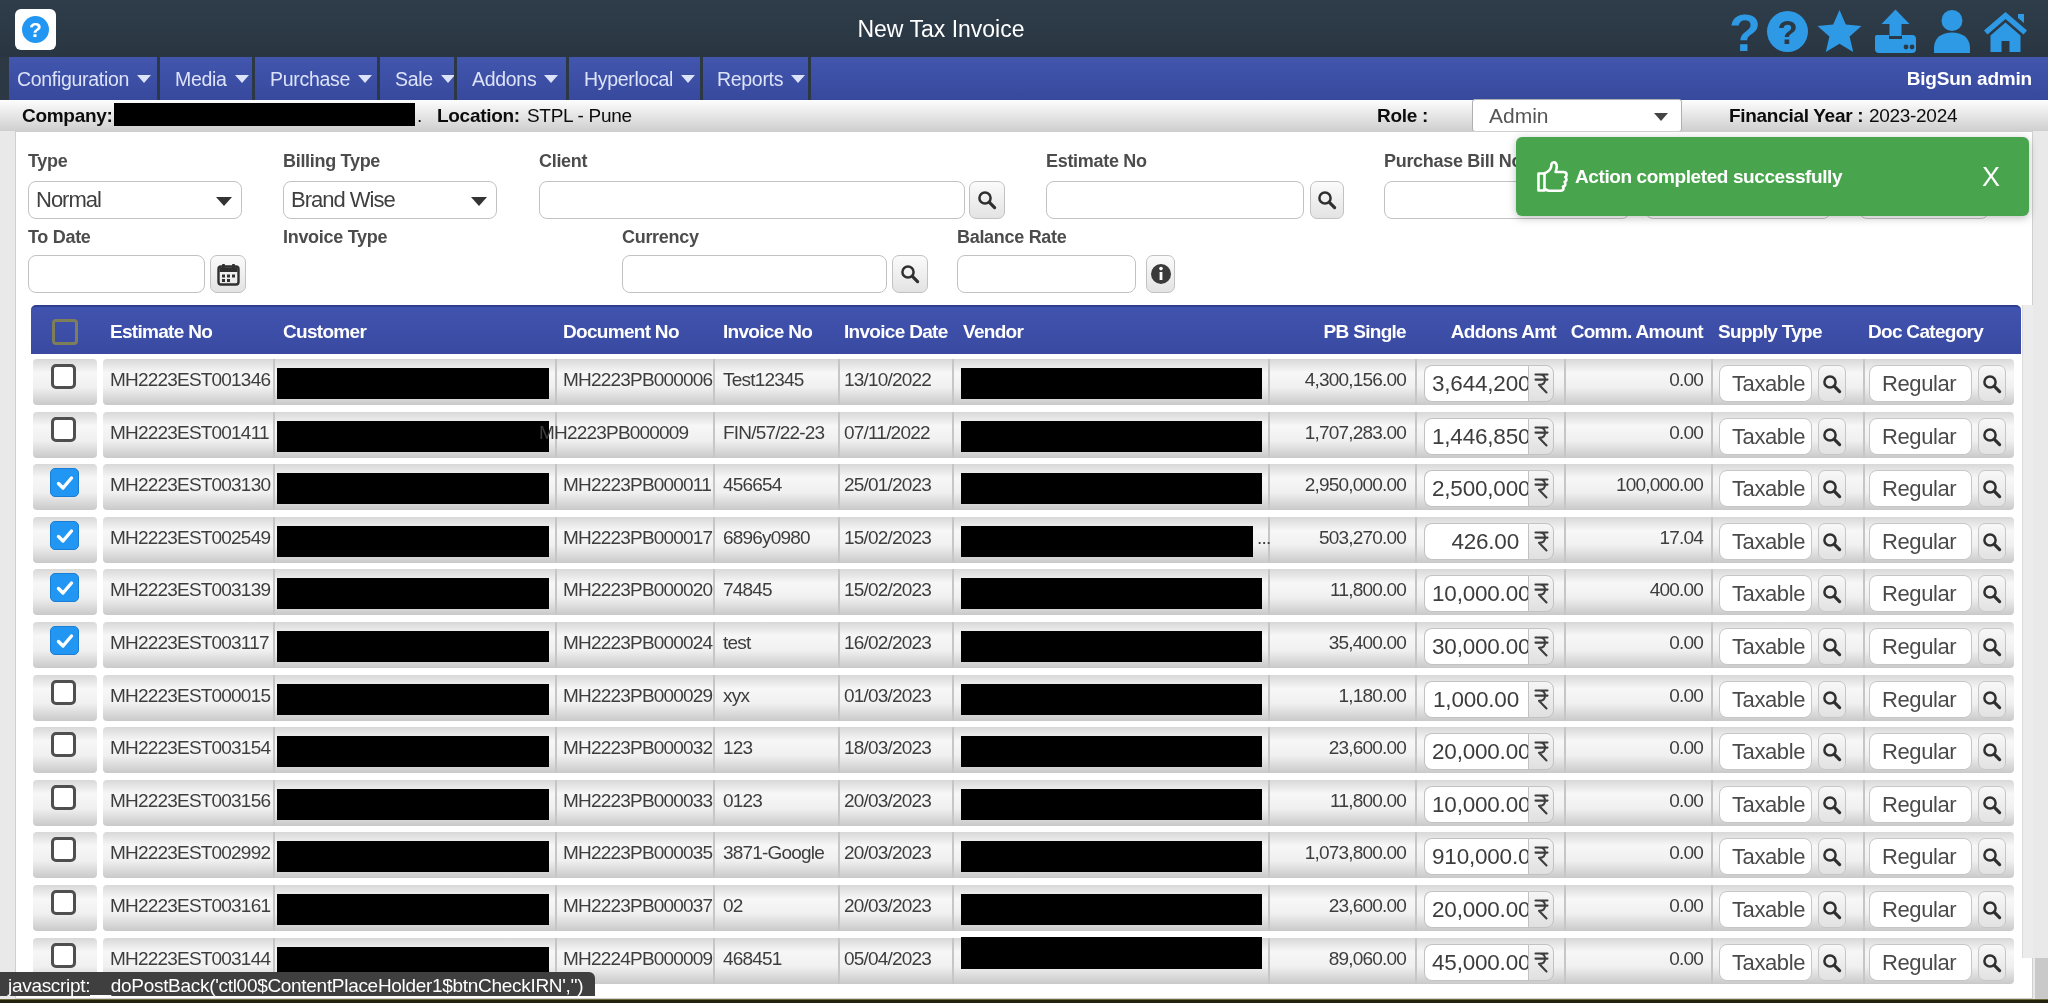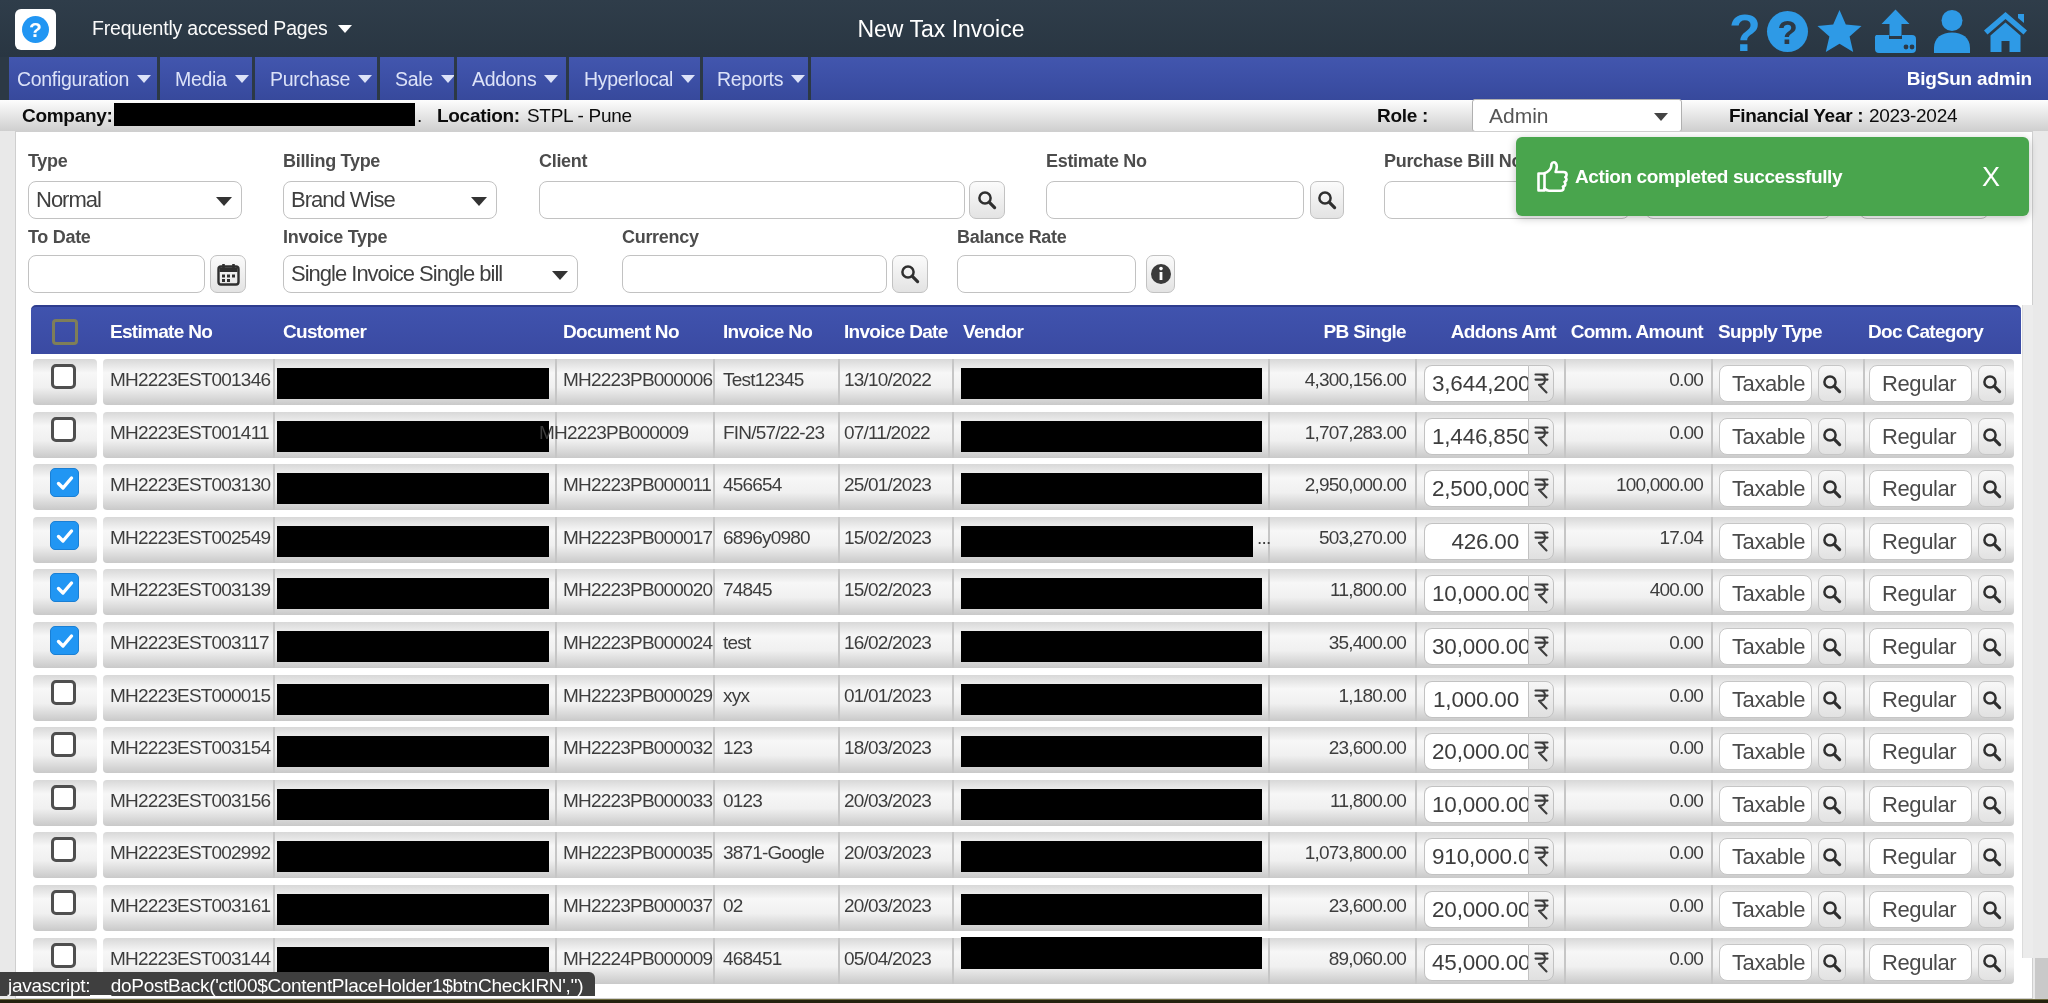--- a/index.html
+++ b/index.html
@@ -94,21 +94,20 @@
 #toast .msg{position:absolute;left:59px;top:0;height:79px;line-height:79px;color:#fff;
  font-weight:bold;font-size:19px;letter-spacing:-0.4px}
 </style></head>
 <body>
 <div id="page">
 
 <div id="topbar">
  <div id="helpbox">
         <div class="circ">?</div>
       </div>
- <div id="freq">Frequently accessed Pages<b class="car"></b></div>
  <div id="title">New Tax Invoice</div>
  <svg class="tico" style="left:1725px;top:11px" width="40" height="42" viewBox="0 0 40 42">
    <text x="20" y="40" text-anchor="middle" font-family="Liberation Sans" font-size="52" font-weight="bold" fill="#2e9ae6">?</text>
  </svg>
  <svg class="tico" style="left:1766px;top:10px" width="43" height="43" viewBox="0 0 43 43">
    <circle cx="21.5" cy="21.5" r="20.5" fill="#2e9ae6"></circle>
    <text x="21.5" y="34" text-anchor="middle" font-family="Liberation Sans" font-size="33" font-weight="bold" fill="#2c3945">?</text>
  </svg>
  <svg class="tico" style="left:1815px;top:9px" width="49" height="45" viewBox="0 0 49 45">
    <path d="M24.5 1 L30.8 15.5 L46.5 17 L34.6 27.5 L38.2 43 L24.5 34.7 L10.8 43 L14.4 27.5 L2.5 17 L18.2 15.5 Z" fill="#2e9ae6"></path>
@@ -199,21 +198,20 @@
         <rect x="2.5" y="4.5" width="18" height="4.5" fill="#2f2f2f"></rect>
         <line x1="6.5" y1="1" x2="6.5" y2="5" stroke="#2f2f2f" stroke-width="2.6"></line>
         <line x1="16.5" y1="1" x2="16.5" y2="5" stroke="#2f2f2f" stroke-width="2.6"></line>
         <rect x="5" y="11.5" width="3" height="3" fill="#2f2f2f"></rect>
         <rect x="10" y="11.5" width="3" height="3" fill="#2f2f2f"></rect>
         <rect x="15" y="11.5" width="3" height="3" fill="#2f2f2f"></rect>
         <rect x="5" y="16" width="3" height="3" fill="#2f2f2f"></rect>
         <rect x="10" y="16" width="3" height="3" fill="#2f2f2f"></rect>
       </svg>
 </div>
-<div class="fsel" style="left:283px;top:255px;width:295px">Single Invoice Single bill<span class="car"></span></div>
 <div class="finp" style="left:622px;top:255px;width:265px"></div>
 <div class="fbtn" style="left:892px;top:255px;width:36px">
       <svg class="mag" width="22" height="22" viewBox="0 0 22 22">
         <circle cx="9" cy="9" r="5.6" fill="none" stroke="#2f2f2f" stroke-width="2.5"></circle>
         <line x1="13.4" y1="13.4" x2="18.6" y2="18.6" stroke="#2f2f2f" stroke-width="3.2" stroke-linecap="round"></line>
       </svg>
     </div>
 <div class="finp" style="left:957px;top:255px;width:179px"></div>
 <div class="fbtn" style="left:1146px;top:255px;width:29px">
  <svg width="22" height="22" viewBox="0 0 22 22">
@@ -543,21 +541,21 @@
 <i class="vsep" style="left:1165px"></i>
 <i class="vsep" style="left:1312px"></i>
 <i class="vsep" style="left:1461px"></i>
 <i class="vsep" style="left:1608px"></i>
 <i class="vsep" style="left:1760px"></i>
 </div>
 <div class="ct" style="left:79px">MH2223EST000015</div>
 <div class="bar" style="left:246px;width:272px"></div>
 <div class="ct" style="left:532px">MH2223PB000029</div>
 <div class="ct" style="left:692px">xyx</div>
-<div class="ct" style="left:813px">01/01/2023</div>
+<div class="ct" style="left:813px">01/03/2023</div>
 <div class="bar" style="left:930px;width:301px"></div>
 <div class="ctr" style="left:1209px;width:166px">1,180.00</div>
 <div class="balgrp">
         <div class="bali balr">1,000.00</div>
         <div class="bala">
           <svg width="15" height="21" viewBox="0 0 15 21">
             <path d="M1.5 1.5 H13.5 M1.5 6.6 H13.5 M5 1.5 C9.5 1.5 11 3.2 11 6.6 C11 10 9.5 11.8 5 11.8 L12.5 19.5" stroke="#3d3d3d" stroke-width="2.1" fill="none" stroke-linecap="round" stroke-linejoin="round"></path>
           </svg>
         </div>
       </div>

